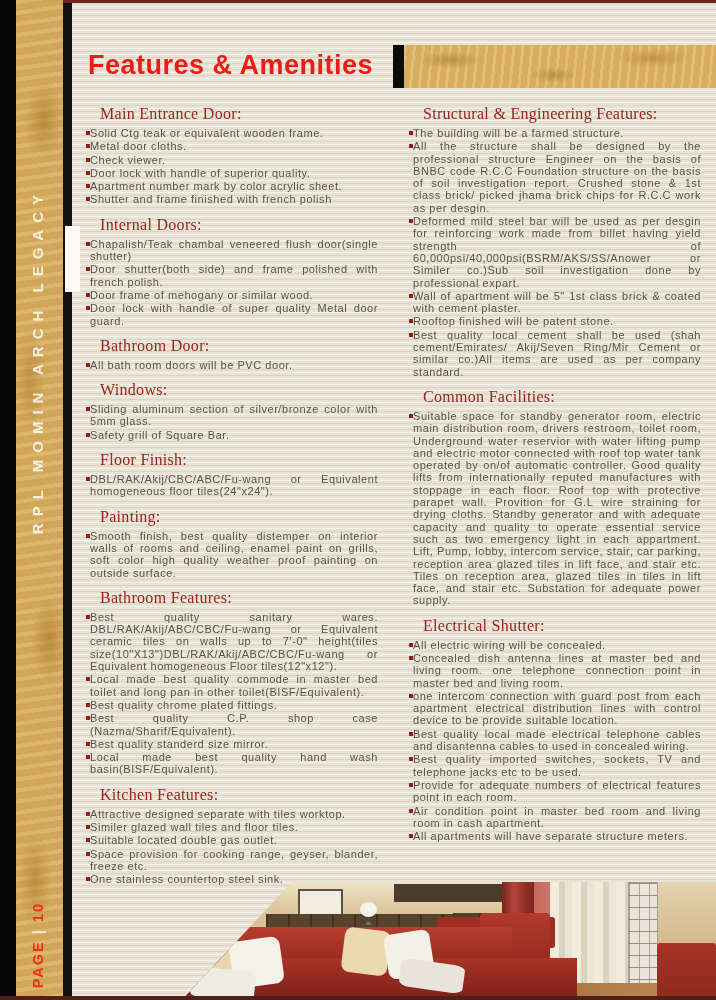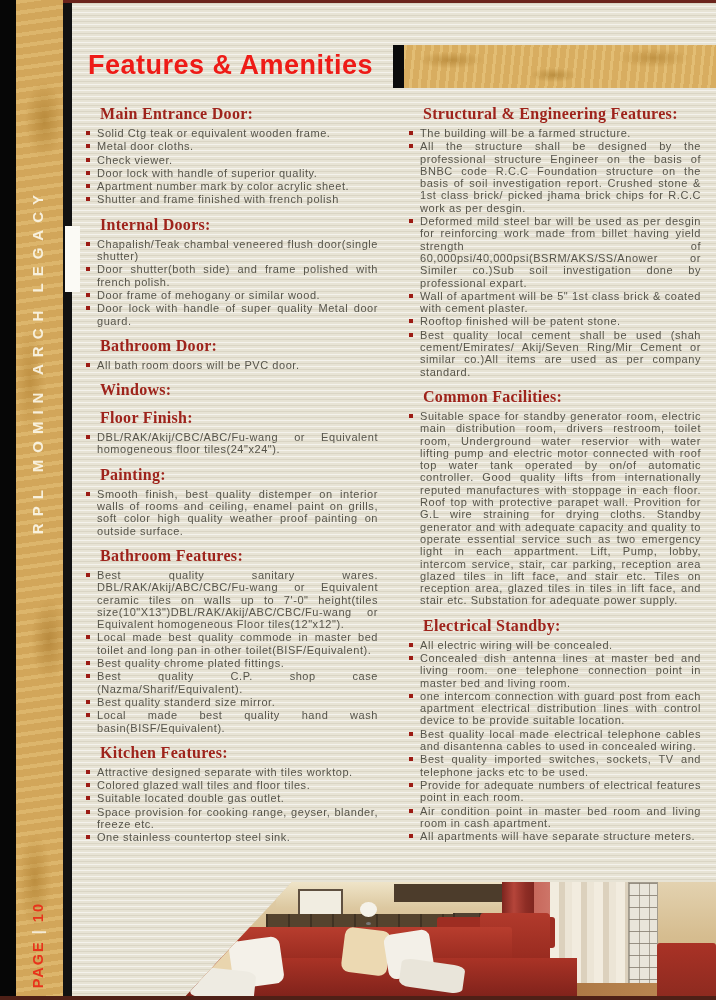--- a/index.html
+++ b/index.html
@@ -41,23 +41,23 @@
       radial-gradient(ellipse 60px 16px at 80% 30%, rgba(172,124,44,.55), rgba(0,0,0,0) 60%),
       repeating-linear-gradient(96deg, rgba(242,214,146,.4) 0 3px, rgba(0,0,0,0) 3px 9px);}
 
   
   .col{position:absolute;top:104px;width:292px;z-index:2;color:#56544a;
     font-size:11px;line-height:12.3px;letter-spacing:.55px;}
   .col-left{left:86px;}
   .col-right{left:409px;}
   section{margin:0 0 9px 0;}
   .sec-heading{font-family:"Liberation Serif","DejaVu Serif",serif;color:#9e231b;
-    font-size:16px;line-height:19px;font-weight:bold;letter-spacing:.3px;margin:0 0 4px 14px;}
+    font-size:16px;line-height:19px;font-weight:normal;letter-spacing:.3px;margin:0 0 4px 14px;}
   ul.bullets{list-style:none;margin:0;padding:0;}
-  ul.bullets li{display:flex;gap:7px;margin:0 0 1px 0;}
+  ul.bullets li{display:flex;margin:0 0 1px 0;}
   .bullet{flex:0 0 4px;width:4px;height:4px;background:#9c1b14;margin-top:4px;}
   .btext{flex:1;text-align:justify;}
 
   
   .photo{position:absolute;left:180px;top:882px;width:536px;height:118px;z-index:6;
     clip-path:polygon(112px 0, 100% 0, 100% 100%, 2px 100%);overflow:hidden;
     background:linear-gradient(180deg,#e3d2b0 0%,#d6bd90 45%,#c9ab7c 100%);}
   .photo div{position:absolute;}
   .ph-alcove{left:18%;top:0;width:46%;height:22%;background:linear-gradient(180deg,#efe4c8,#dcc8a0);}
   .ph-frame{left:22%;top:6%;width:8.5%;height:44%;background:#f1ede1;border:2px solid #5f5040;box-sizing:border-box;}
@@ -166,20 +166,30 @@
         <h3 class="sec-heading">Bathroom Door:</h3>
         <ul class="bullets">
           <li>
             <span class="bullet"></span>
             <span class="btext">All bath room doors will be PVC door.</span>
           </li>
         </ul>
       </section>
       <section>
         <h3 class="sec-heading">Windows:</h3>
+        <ul class="bullets">
+          <li>
+            <span class="bullet"></span>
+            <span class="btext">Sliding aluminum section of silver/bronze color with 5mm glass.</span>
+          </li>
+          <li>
+            <span class="bullet"></span>
+            <span class="btext">Safety grill of Square Bar.</span>
+          </li>
+        </ul>
       </section>
       <section>
         <h3 class="sec-heading">Floor Finish:</h3>
         <ul class="bullets">
           <li>
             <span class="bullet"></span>
             <span class="btext">DBL/RAK/Akij/CBC/ABC/Fu-wang or Equivalent homogeneous floor tiles(24"x24").</span>
           </li>
         </ul>
       </section>
@@ -223,21 +233,21 @@
       </section>
       <section>
         <h3 class="sec-heading">Kitchen Features:</h3>
         <ul class="bullets">
           <li>
             <span class="bullet"></span>
             <span class="btext">Attractive designed separate with tiles worktop.</span>
           </li>
           <li>
             <span class="bullet"></span>
-            <span class="btext">Colored glazed wall tiles and floor tiles.</span>
+            <span class="btext">Similer glazed wall tiles and floor tiles.</span>
           </li>
           <li>
             <span class="bullet"></span>
             <span class="btext">Suitable located double gas outlet.</span>
           </li>
           <li>
             <span class="bullet"></span>
             <span class="btext">Space provision for cooking range, geyser, blander, freeze etc.</span>
           </li>
           <li>
@@ -280,21 +290,21 @@
       <section>
         <h3 class="sec-heading">Common Facilities:</h3>
         <ul class="bullets">
           <li>
             <span class="bullet"></span>
             <span class="btext">Suitable space for standby generator room, electric main distribution room, drivers restroom, toilet room, Underground water reservior with water lifting pump and electric motor connected with roof top water tank operated by on/of automatic controller. Good quality lifts from internationally reputed manufactures with stoppage in each floor. Roof top with protective parapet wall. Provition for G.L wire straining for drying cloths. Standby generator and with adequate capacity and quality to operate essential service such as two emergency light in each appartment. Lift, Pump, lobby, intercom service, stair, car parking, reception area glazed tiles in lift face, and stair etc. Tiles on reception area, glazed tiles in tiles in lift face, and stair etc. Substation for adequate power supply.</span>
           </li>
         </ul>
       </section>
       <section>
-        <h3 class="sec-heading">Electrical Standby:</h3>
+        <h3 class="sec-heading">Electrical Shutter:</h3>
         <ul class="bullets">
           <li>
             <span class="bullet"></span>
             <span class="btext">All electric wiring will be concealed.</span>
           </li>
           <li>
             <span class="bullet"></span>
             <span class="btext">Concealed dish antenna lines at master bed and living room. one telephone connection point in master bed and living room.</span>
           </li>
           <li>

